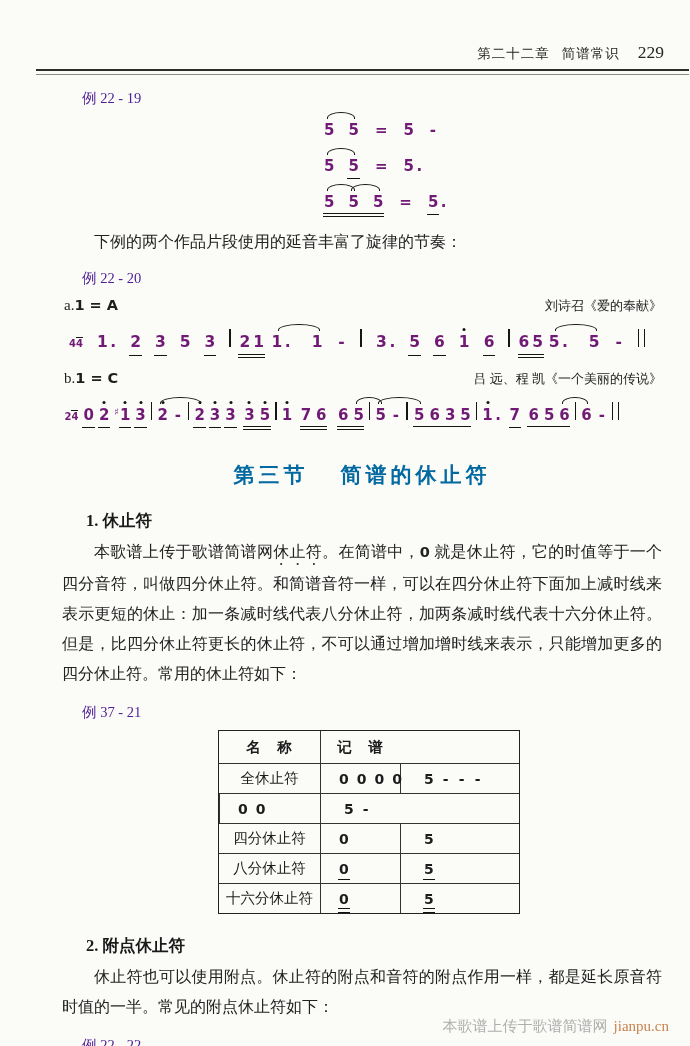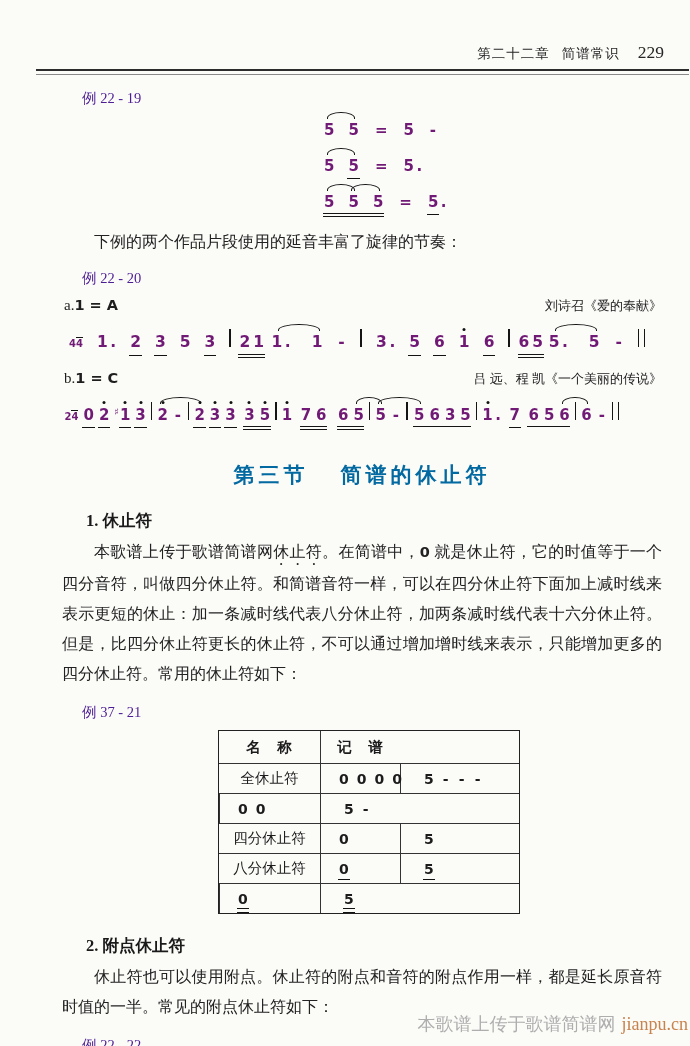--- a/index.html
+++ b/index.html
@@ -64,21 +64,21 @@
   .trow.thead{border-top:none;font-weight:bold}
   .tcell{padding:3px 0;display:flex;align-items:center;min-height:23px;justify-content:center}
   .thead .tcell{min-height:26px;letter-spacing:1px}
   .c2,.c3{border-left:1.1px solid #333}
   .trow:not(.thead) .c2{justify-content:flex-start;padding-left:14px}
   .trow:not(.thead) .c3{justify-content:flex-start;padding-left:19px}
   .cellmusic{font-family:"DejaVu Sans","Liberation Sans",sans-serif;font-weight:bold;font-size:14px}
   .cellmusic .mtok{margin:0 4px}
   .cellmusic .dash{min-width:8px}
   
-  .footer{position:absolute;right:2px;bottom:10px;font-size:18px;color:#aeaeae}
+  .footer{position:absolute;right:21px;bottom:10px;font-size:15px;color:#aeaeae}
   .footer .site{color:#c8824d;margin-left:6px}
 </style>
 </head>
 <body>
 
 <div class="header">
   <span class="chap">第二十二章</span><span>简谱常识</span><span class="pnum">229</span>
 </div>
 <div class="rule"></div>
 
@@ -158,20 +158,21 @@
         <div class="trow">
           <div class="tcell c1">八分休止符</div>
           <div class="tcell c2 cellmusic">
             <span class="note mtok"><span class="num u1">0</span></span>
           </div>
           <div class="tcell c3 cellmusic">
             <span class="note mtok"><span class="num u1">5</span></span>
           </div>
         </div>
         <div class="trow">
+          <div class="tcell c1">十六分休止符</div>
           <div class="tcell c2 cellmusic">
             <span class="note mtok"><span class="num u2">0</span></span>
           </div>
           <div class="tcell c3 cellmusic">
             <span class="note mtok"><span class="num u2">5</span></span>
           </div>
         </div>
       </div>
   </div>
 

